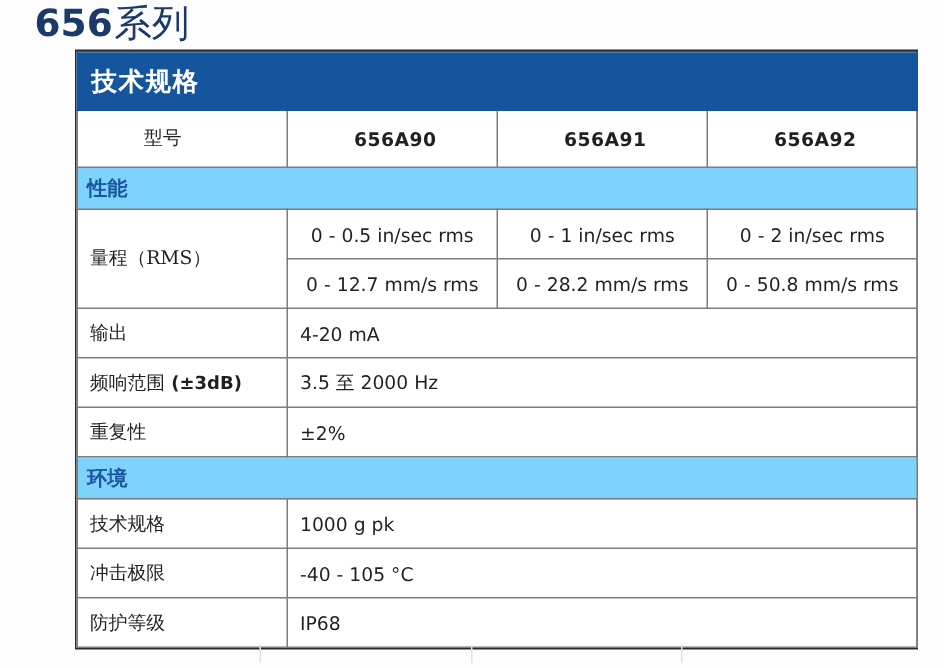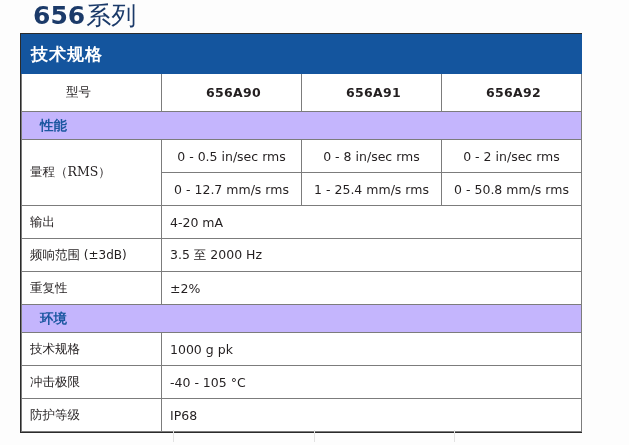--- a/index.html
+++ b/index.html
@@ -11,21 +11,21 @@
     height: 445px;
     background: #fdfdfd;
     font-family: "DejaVu Sans", "Liberation Sans", sans-serif;
     overflow: hidden;
     position: relative;
   }
 
   
   .page-title {
     position: absolute;
-    left: 33px;
+    left: 23px;
     top: 1px;
     font-size: 25px;
     font-weight: bold;
     color: #1b3a69;
     letter-spacing: 0px;
     line-height: 30px;
     white-space: nowrap;
   }
   .page-title .title-num {
     font-family: "DejaVu Sans", "Liberation Sans", sans-serif;
@@ -33,21 +33,21 @@
   }
   .page-title .title-cjk {
     font-family: "DejaVu Serif", "Liberation Serif", serif;
     font-weight: normal;
     margin-left: 1px;
   }
 
   
   .spec-table-wrap {
     position: absolute;
-    left: 20px;
+    left: 50px;
     top: 33px;
     width: 562px;
     border: 1.5px solid #2b2b2b;
     box-sizing: border-box;
     background: #ffffff;
   }
   table.spec-table {
     border-collapse: collapse;
     width: 100%;
     table-layout: fixed;
@@ -91,23 +91,23 @@
   td.model-cell {
     text-align: left;
     color: #1b3a69;
     font-weight: bold;
     font-size: 13px;
     letter-spacing: 0.3px;
   }
 
   
   tr.section-row td {
-    background: #c4b5fd;
+    background: #7dd3fc;
     height: 27px;
-    padding-left: 18px;
+    padding-left: 6px;
     border-left: 1px solid #7c7c7c;
     border-right: 1px solid #7c7c7c;
   }
   .section-text {
     color: #1b57a0;
     font-family: "DejaVu Serif", "Liberation Serif", serif;
     font-size: 13.5px;
     font-weight: bold;
   }
 
@@ -132,21 +132,21 @@
     text-align: left;
     font-size: 12.5px;
     color: #231f20;
   }
   td.value-cell .cjk-inline {
     font-family: "DejaVu Serif", "Liberation Serif", serif;
   }
   td.label-cell .ascii-inline {
     font-family: "DejaVu Sans", "Liberation Sans", sans-serif;
     font-size: 12px;
-    font-weight: normal;
+    font-weight: bold;
     color: #231f20;
   }
 
   
   .ghost-lines {
     position: absolute;
     left: 33px;
     top: 430px;
     width: 562px;
     height: 12px;
@@ -191,27 +191,27 @@
 
       <tr class="section-row">
         <td colspan="4">
           <span class="section-text">性能</span>
         </td>
       </tr>
 
       <tr class="range-row">
         <td class="rowspan-label" rowspan="2">量程（RMS）</td>
         <td class="range-cell">0 - 0.5 in/sec rms</td>
-        <td class="range-cell">0 - 8 in/sec rms</td>
+        <td class="range-cell">0 - 1 in/sec rms</td>
         <td class="range-cell">0 - 2 in/sec rms</td>
       </tr>
 
       <tr class="range-row">
         <td class="range-cell">0 - 12.7 mm/s rms</td>
-        <td class="range-cell">1 - 25.4 mm/s rms</td>
+        <td class="range-cell">0 - 28.2 mm/s rms</td>
         <td class="range-cell">0 - 50.8 mm/s rms</td>
       </tr>
 
       <tr class="value-row">
         <td class="label-cell">输出</td>
         <td class="value-cell" colspan="3">4-20 mA</td>
       </tr>
 
       <tr class="value-row">
         <td class="label-cell"><span>频响范围</span><span class="ascii-inline"> (±3dB)</span></td>

